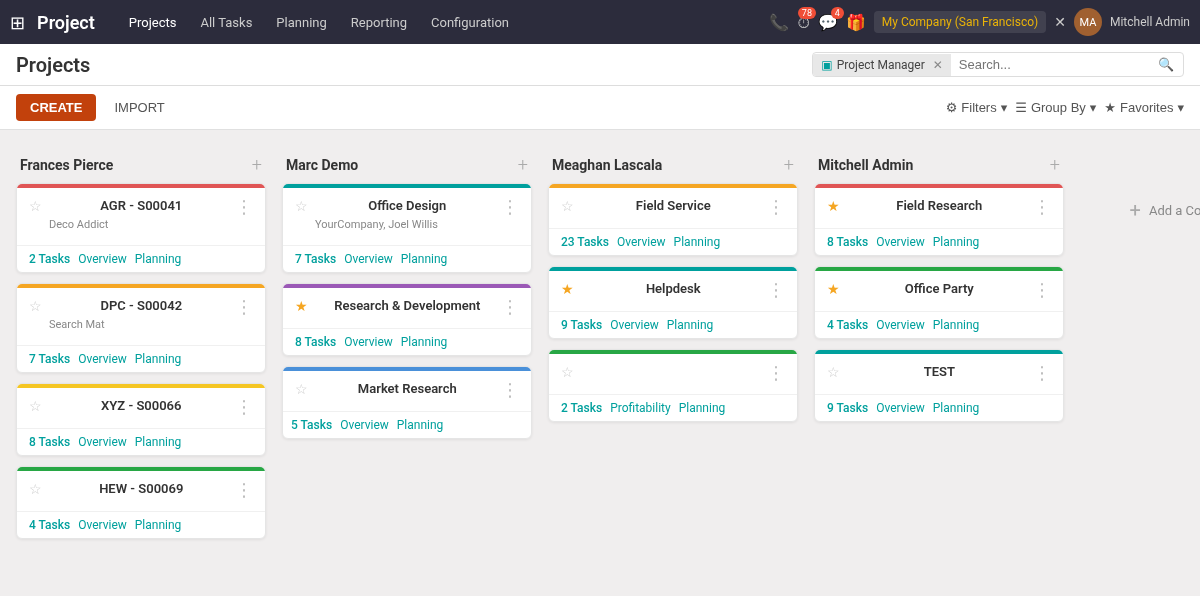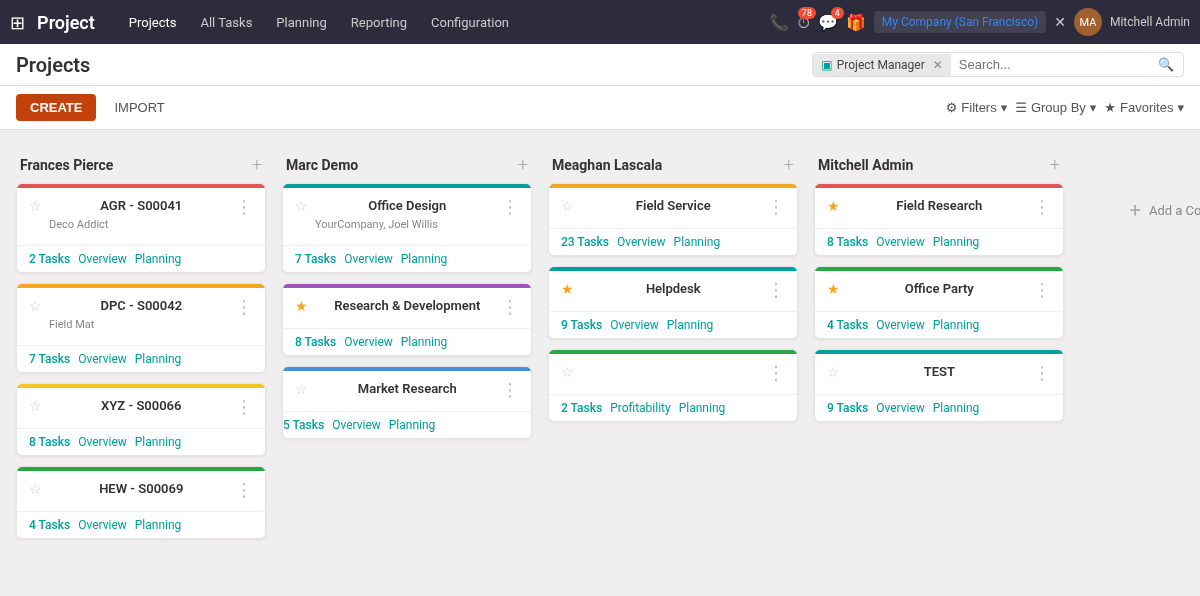--- a/index.html
+++ b/index.html
@@ -16,21 +16,21 @@
       gap: 8px;
     }
     .nav-grid-icon { color: #fff; font-size: 18px; cursor: pointer; margin-right: 4px; }
     .nav-app-title { font-size: 18px; font-weight: 600; color: #fff; margin-right: 16px; }
     .nav-links { display: flex; gap: 4px; flex: 1; }
     .nav-link { color: #ccc; padding: 4px 10px; cursor: pointer; border-radius: 4px; font-size: 13px; }
     .nav-link.active { color: #fff; }
     .nav-right { display: flex; align-items: center; gap: 8px; margin-left: auto; }
     .nav-icon-btn { color: #ccc; font-size: 16px; cursor: pointer; position: relative; }
     .nav-badge { background: #f04e37; color: #fff; border-radius: 10px; font-size: 9px; padding: 1px 4px; position: absolute; top: -6px; right: -6px; }
-    .nav-company { background: rgba(255,255,255,0.1); color: #3b82f6; border-radius: 4px; padding: 4px 8px; font-size: 12px; cursor: pointer; display: flex; align-items: center; gap: 4px; }
+    .nav-company { background: rgba(255,255,255,0.1); color: #eab308; border-radius: 4px; padding: 4px 8px; font-size: 12px; cursor: pointer; display: flex; align-items: center; gap: 4px; }
     .nav-close-icon { color: #ccc; cursor: pointer; font-size: 14px; }
     .nav-avatar { width: 28px; height: 28px; border-radius: 50%; background: #a06030; display: flex; align-items: center; justify-content: center; color: #fff; font-size: 11px; cursor: pointer; }
 
     
     .page-header {
       background: #fff;
       padding: 8px 16px;
       border-bottom: 1px solid #ddd;
       display: flex;
       align-items: center;
@@ -217,21 +217,21 @@
       </div>
     </div>
       <div class="project-card">
       <div class="card-top-border" style="background:#f5a623;"></div>
       <div class="card-body">
         <div class="card-title-row">
           <span class="card-star ">☆</span>
           <span class="card-title">DPC - S00042</span>
           <span class="card-menu">⋮</span>
         </div>
-        <div class="card-subtitle">Field Mat</div>
+        <div class="card-subtitle">Search Mat</div>
       </div>
       <div style="border-top:1px solid #f0f0f0;margin:0 0 0 0;"></div>
       <div class="card-footer" style="padding:6px 12px;">
         <span class="card-tasks">7 Tasks</span>
         <span class="card-link">Overview</span>
           <span class="card-link">Planning</span>
       </div>
     </div>
       <div class="project-card">
       <div class="card-top-border" style="background:#f5c623;"></div>
@@ -311,21 +311,21 @@
       <div class="card-top-border" style="background:#4a90d9;"></div>
       <div class="card-body">
         <div class="card-title-row">
           <span class="card-star ">☆</span>
           <span class="card-title">Market Research</span>
           <span class="card-menu">⋮</span>
         </div>
         <div style="height:6px;"></div>
       </div>
       <div style="border-top:1px solid #f0f0f0;margin:0 0 0 0;"></div>
-      <div class="card-footer" style="padding:6px 0;">
+      <div class="card-footer" style="padding:6px 8px;">
         <span class="card-tasks">5 Tasks</span>
         <span class="card-link">Overview</span>
           <span class="card-link">Planning</span>
       </div>
     </div>
     </div>
     <div class="kanban-column">
       <div class="column-header">
     <span class="column-title">Meaghan Lascala</span>
     <span class="column-add">+</span>

